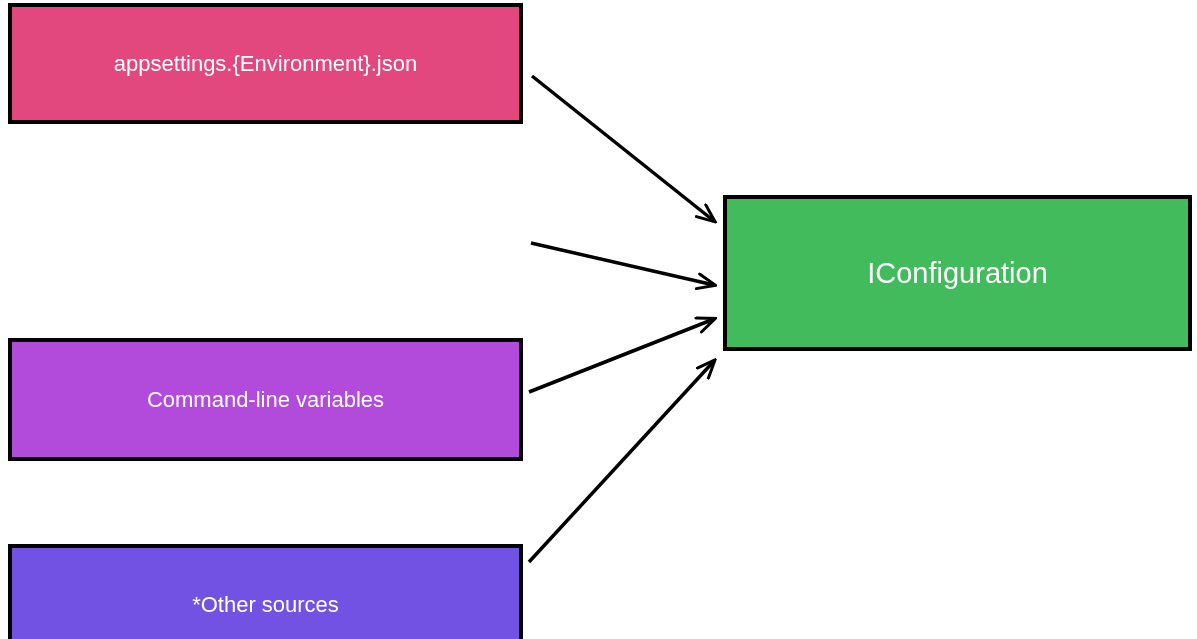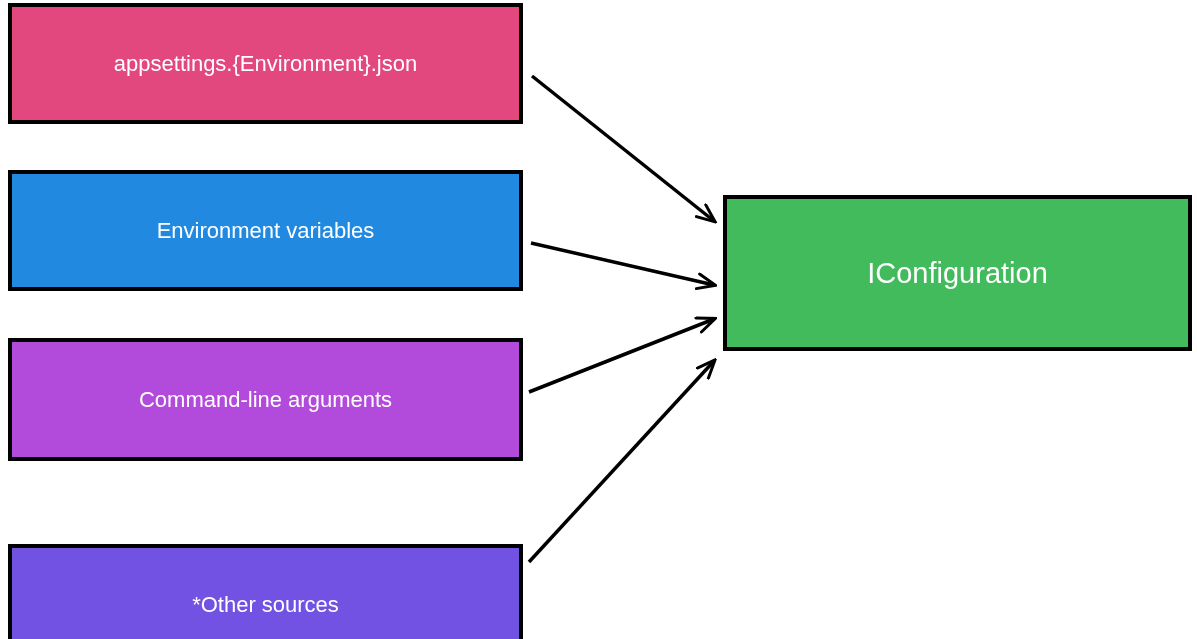--- a/index.html
+++ b/index.html
@@ -52,26 +52,23 @@
 </style>
 </head>
 <body>
 
 <div class="canvas">
 
   <div class="node source-node" id="node-source-0" style="background-color: rgb(226, 71, 126);">
     <span>appsettings.{Environment}.json</span>
   </div>
 
-  <div class="node source-node" id="node-source-1" style="background-color: rgb(33, 137, 223);">
-    <span>Environment variables</span>
-  </div>
 
   <div class="node source-node" id="node-source-2" style="background-color: rgb(178, 75, 219);">
-    <span>Command-line arguments</span>
+    <span>Command-line variables</span>
   </div>
 
   <div class="node source-node" id="node-source-3" style="background-color: rgb(114, 82, 226); margin-top: 36px;">
     <span>*Other sources</span>
   </div>
 
   <div class="node target-node" style="background-color: rgb(65, 187, 91);">
     <span>IConfiguration</span>
   </div>
 

